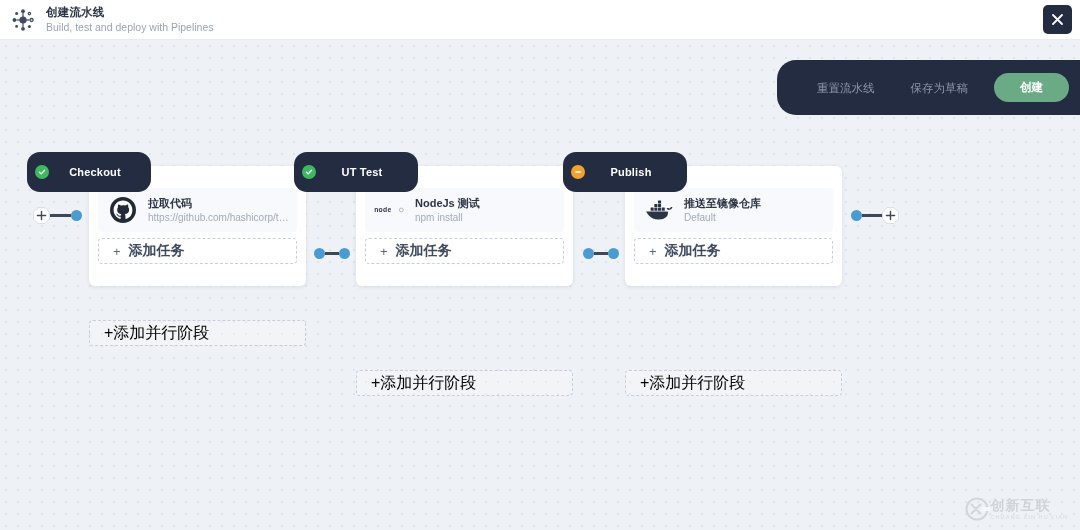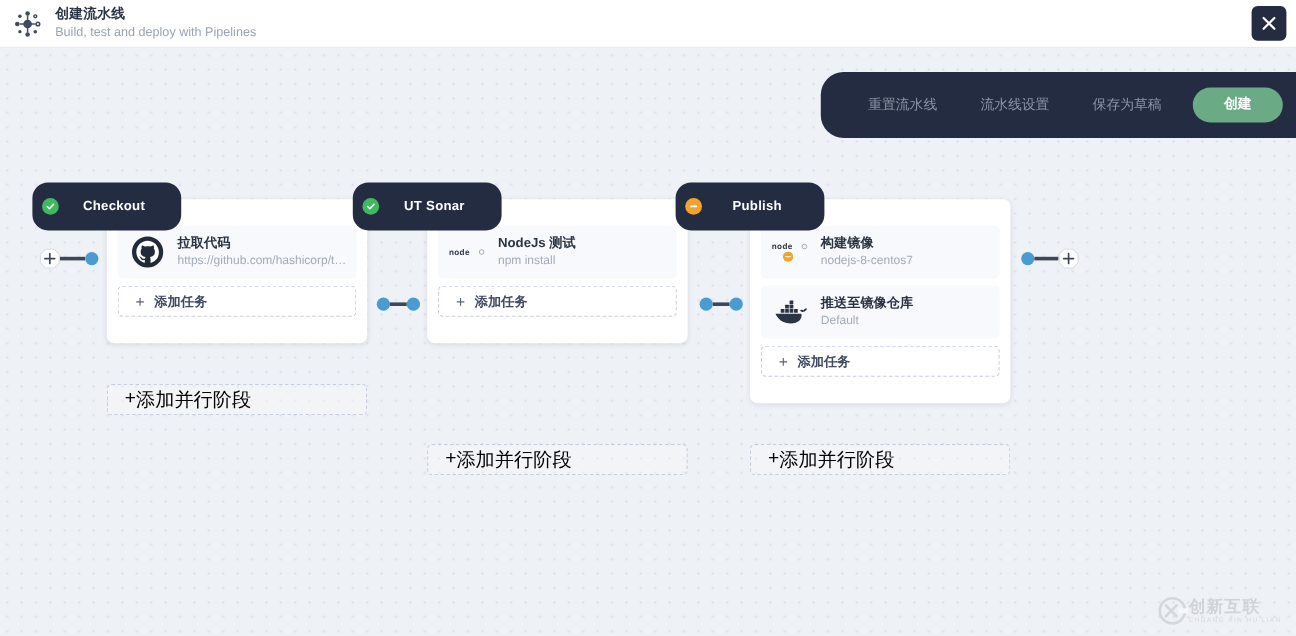--- a/index.html
+++ b/index.html
@@ -148,21 +148,21 @@
     height: 26px;
     display: flex; align-items: center;
     padding-left: 14px;
     cursor: pointer;
     background: transparent;
   }
   .dashed-btn .plus {
     color: #5b6579; font-size: 13px; line-height: 13px; margin-right: 8px;
     font-weight: 400;
   }
-  .dashed-btn .lbl { font-size: 11px; color: #3f4a5f; font-weight: bold; }
+  .dashed-btn .lbl { font-size: 14px; color: #3f4a5f; font-weight: bold; }
 
   .add-parallel {
     position: absolute; left: 0;
     width: 217px; height: 26px;
     border: 1px dashed #c7cede; border-radius: 4px;
     display: flex; align-items: center; padding-left: 14px;
     background: rgba(255,255,255,0.25);
     cursor: pointer;
   }
 
@@ -222,21 +222,20 @@
       <svg width="13" height="13" viewBox="0 0 13 13">
         <path d="M2 2 L11 11 M11 2 L2 11" stroke="#ffffff" stroke-width="1.8" stroke-linecap="round"></path>
       </svg>
     </div>
   </div>
 
   <div class="canvas">
 
     <div class="toolbar">
       <div class="tool-btn">重置流水线</div>
-      <div class="tool-btn">流水线设置</div>
       <div class="tool-btn">保存为草稿</div>
       <div class="tool-primary">创建</div>
     </div>
 
     <div class="pipeline">
 
       <div class="conn" style="left:33px; top:167px;">
         <div class="plus-node">
           <svg width="17" height="17" viewBox="0 0 17 17">
             <polygon points="5,0.6 12,0.6 16.4,5 16.4,12 12,16.4 5,16.4 0.6,12 0.6,5" fill="#ffffff" stroke="#ced5e2" stroke-width="0.8"></polygon>
@@ -312,21 +311,21 @@
         </div>
       </div>
 
       <div class="stage" style="left:356px; top:112px;">
         <div class="stage-header">
           <div class="status-dot status-success">
             <svg width="8" height="8" viewBox="0 0 8 8">
               <path d="M1.4 4.1 L3.2 5.9 L6.6 2.3" stroke="#ffffff" stroke-width="1.3" fill="none" stroke-linecap="round" stroke-linejoin="round"></path>
             </svg>
           </div>
-          <div class="stage-name">UT Sonar</div>
+          <div class="stage-name">UT Test</div>
         </div>
         <div class="stage-body">
 
           <div class="task">
             <div class="task-icon">
               <svg width="34" height="18" viewBox="0 0 60 18">
                 <text x="2" y="13" font-family="'Liberation Sans',sans-serif" font-size="12" font-weight="bold" fill="#2b3445" letter-spacing="0.5">node</text>
                 <circle cx="50" cy="9" r="3.4" fill="none" stroke="#9aa3b2" stroke-width="1.3"></circle>
               </svg>
             </div>
@@ -353,36 +352,20 @@
         <div class="stage-header">
           <div class="status-dot status-warn">
             <svg width="8" height="8" viewBox="0 0 8 8">
               <path d="M1.8 4 H6.2" stroke="#ffffff" stroke-width="1.4" stroke-linecap="round"></path>
             </svg>
           </div>
           <div class="stage-name">Publish</div>
         </div>
         <div class="stage-body">
 
-          <div class="task">
-            <div class="task-icon">
-              <svg width="34" height="26" viewBox="0 0 60 34">
-                <text x="2" y="13" font-family="'Liberation Sans',sans-serif" font-size="12" font-weight="bold" fill="#2b3445" letter-spacing="0.5">node</text>
-                <circle cx="50" cy="9" r="3.4" fill="none" stroke="#9aa3b2" stroke-width="1.3"></circle>
-                <g>
-                  <circle cx="26" cy="24" r="7.5" fill="#f0a32e"></circle>
-                  <path d="M22.5 24 H29.5" stroke="#ffffff" stroke-width="1.8" stroke-linecap="round"></path>
-                </g>
-              </svg>
-            </div>
-            <div class="task-texts">
-              <div class="task-title">构建镜像</div>
-              <div class="task-sub">nodejs-8-centos7</div>
-            </div>
-          </div>
 
           <div class="task">
             <div class="task-icon">
               <svg width="30" height="24" viewBox="0 0 30 24">
                 <g fill="#2b3445">
                   <rect x="6.6" y="9.6" width="3.1" height="3.1" rx="0.3"></rect>
                   <rect x="10.3" y="9.6" width="3.1" height="3.1" rx="0.3"></rect>
                   <rect x="14.0" y="9.6" width="3.1" height="3.1" rx="0.3"></rect>
                   <rect x="10.3" y="6.0" width="3.1" height="3.1" rx="0.3"></rect>
                   <rect x="14.0" y="6.0" width="3.1" height="3.1" rx="0.3"></rect>

